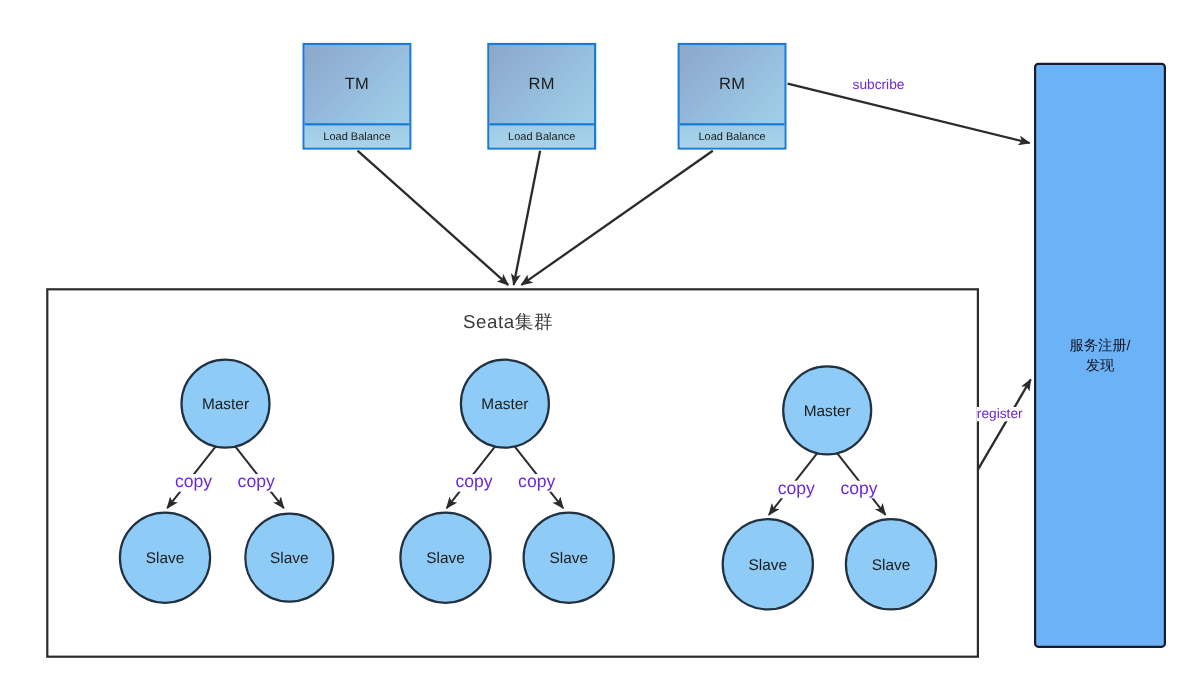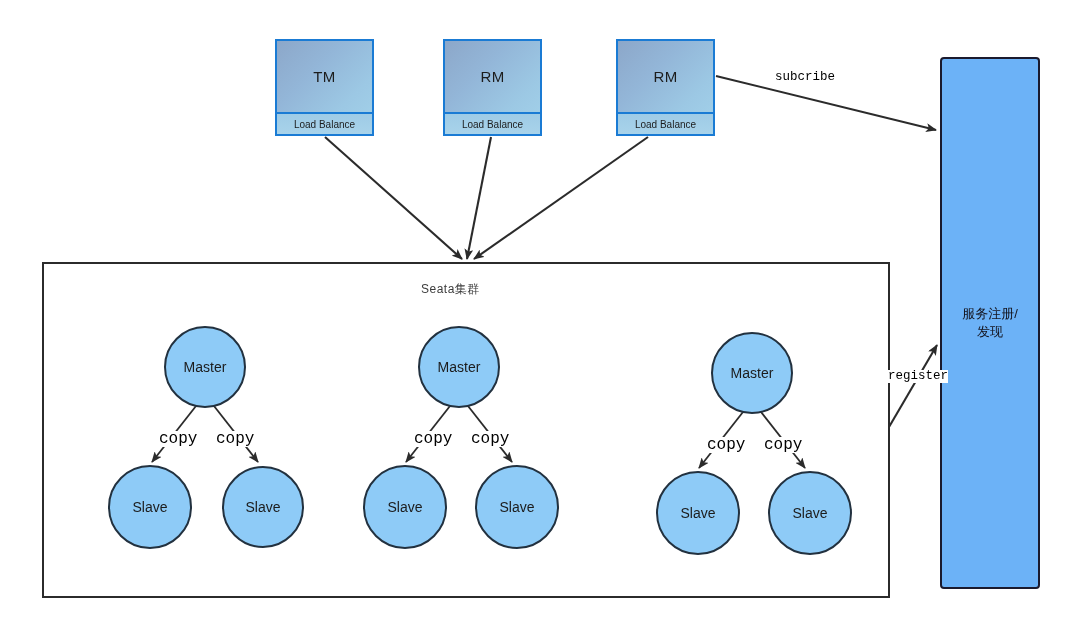--- a/index.html
+++ b/index.html
@@ -60,21 +60,21 @@
 
   
   #seata-box {
     position: absolute;
     box-sizing: border-box;
     border: 2px solid #2b2b2b;
     background: transparent;
   }
   #seata-label {
     position: absolute;
-    font-size: 12px;
+    font-size: 17px;
     color: #3c3c3c;
     letter-spacing: 0.5px;
     white-space: nowrap;
   }
 
   
   #registry-box {
     position: absolute;
     box-sizing: border-box;
     border: 2px solid #1a1a2e;
@@ -105,25 +105,24 @@
     justify-content: center;
     font-size: 14px;
     color: #1c1c1c;
     text-align: right;
   }
 
   
   .edge-label {
     position: absolute;
     font-size: 12.5px;
-    color: #000000;
+    color: #6d28d9;
     white-space: nowrap;
     background: #ffffff;
     line-height: 1;
-    font-family: Liberation Mono, monospace;
   }
   .edge-label.copy { font-size: 16px; }
   .edge-label.plain { background: transparent; }
 </style>
 </head>
 <body>
 
 <div id="canvas">
 
   <svg id="edges" viewBox="0 0 1085 622" width="1085" height="622" xmlns="http://www.w3.org/2000/svg">
@@ -182,20 +181,20 @@
   <div class="node" style="left:475px; top:465px; width:84px; height:84px;">Slave</div>
   <div class="edge-label copy" style="left:414px; top:431px;">copy</div>
   <div class="edge-label copy" style="left:471px; top:431px;">copy</div>
 
   <div class="node" style="left:711px; top:332px; width:82px; height:82px;">Master</div>
   <div class="node" style="left:656px; top:471px; width:84px; height:84px;">Slave</div>
   <div class="node" style="left:768px; top:471px; width:84px; height:84px;">Slave</div>
   <div class="edge-label copy" style="left:707px; top:437px;">copy</div>
   <div class="edge-label copy" style="left:764px; top:437px;">copy</div>
 
-  <div id="registry-box" style="left:940px; top:57px; width:100px; height:532px;">
+  <div id="registry-box" style="left:940px; top:57px; width:120px; height:532px;">
     <div id="registry-label">服务注册/发现</div>
   </div>
 
   <div class="edge-label plain" style="left:775px; top:71px;">subcribe</div>
   <div class="edge-label" style="left:888px; top:370px;text-align:center;">register</div>
 
 </div>
 
 </body></html>

